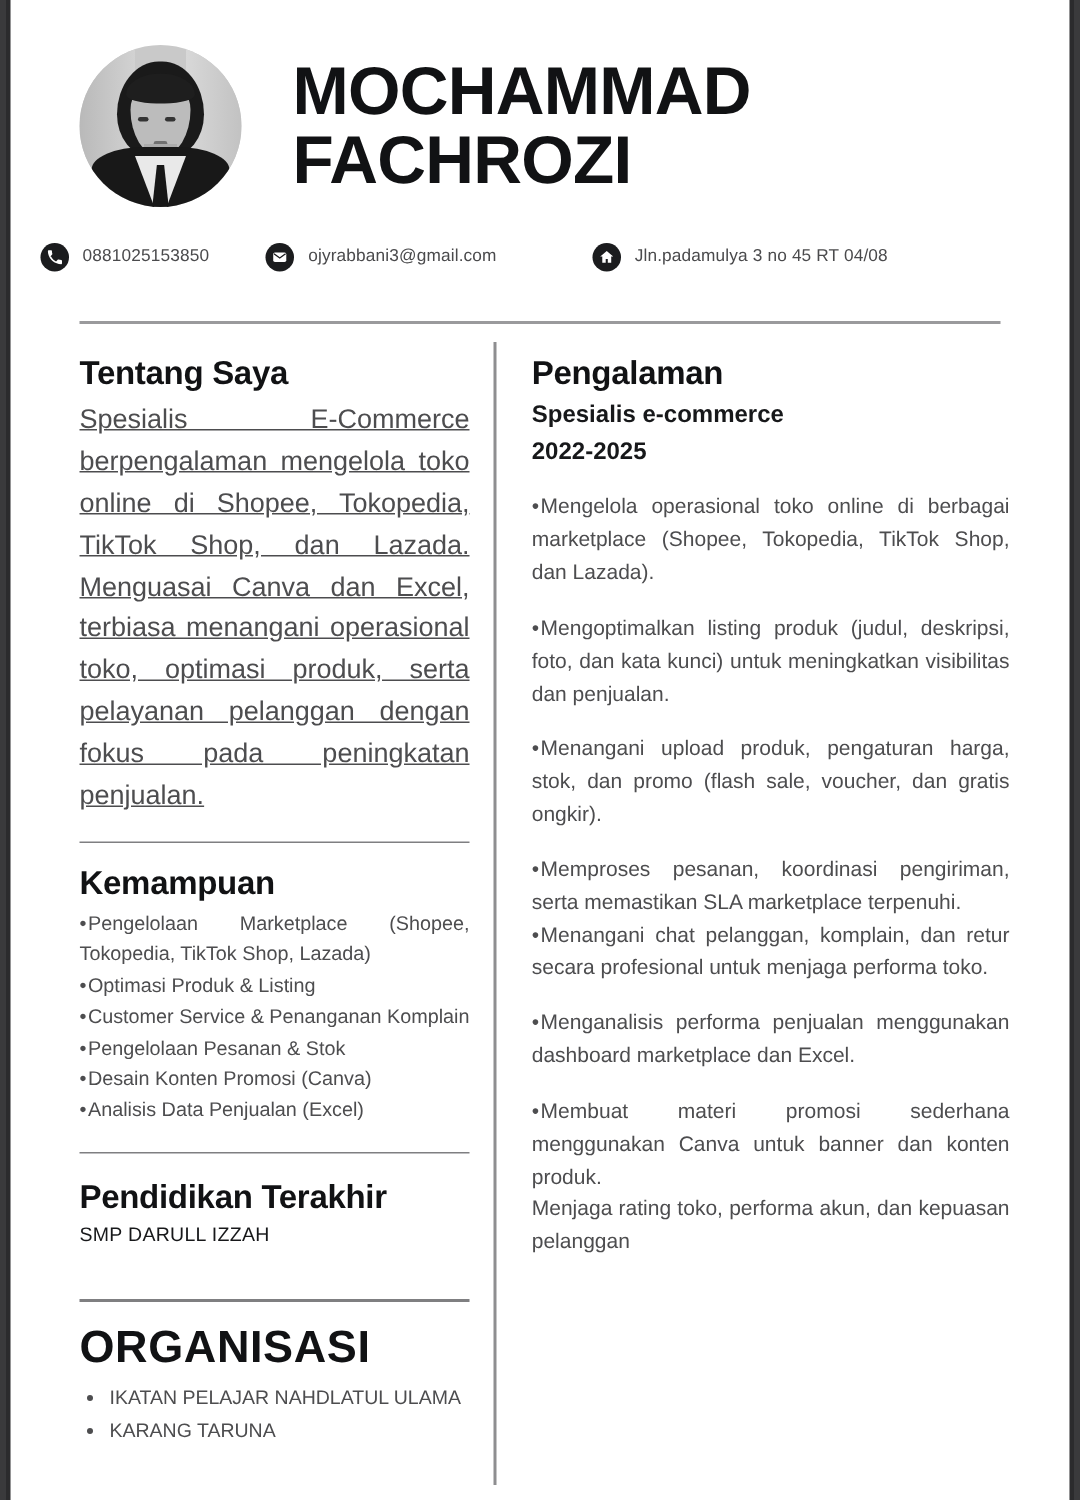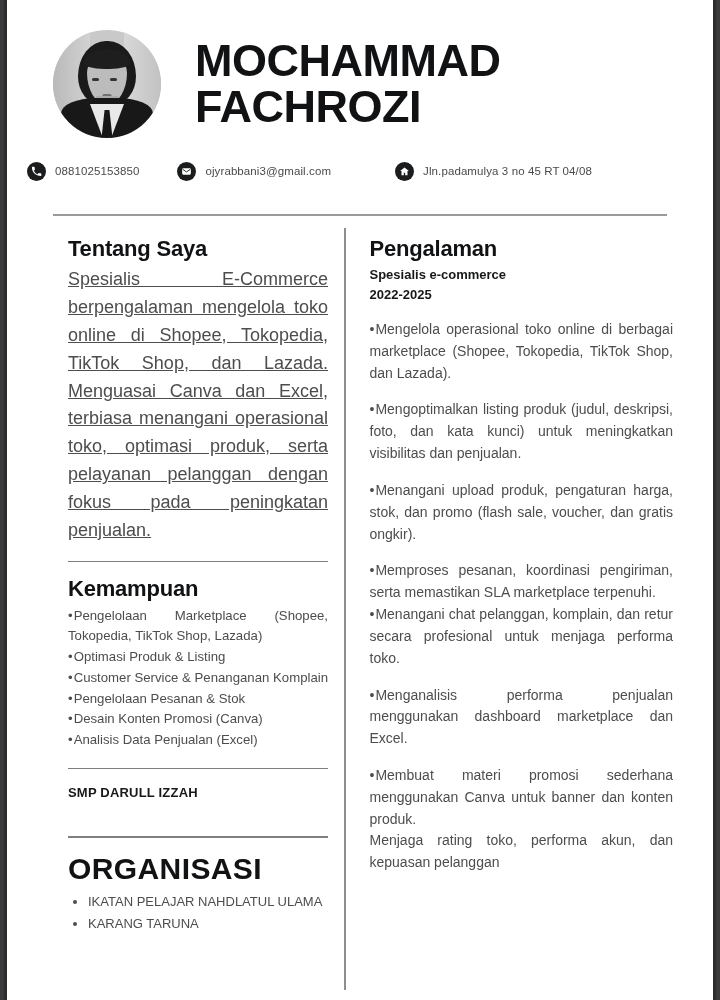--- a/index.html
+++ b/index.html
@@ -171,21 +171,20 @@
     background: #9a9a9c;
   }
 
   
   .columns {
     display: flex;
     position: absolute;
     top: 226px;
     left: 0; right: 0;
     bottom: 0;
-    margin-left: 15px;
   }
   .col-left {
     width: 322px;
     padding: 10px 16px 0 46px;
     box-sizing: border-box;
   }
   .vdivider {
     width: 1.5px;
     background: #8e8e90;
     margin-top: 2px;
@@ -247,29 +246,29 @@
     list-style: disc;
   }
   ul.dotlist li {
     font-size: 13px;
     line-height: 1.55;
     color: #4d4d4f;
     margin-bottom: 2px;
   }
 
   .subtitle {
-    font-size: 13px;
+    font-size: 16px;
     font-weight: bold;
     color: #17181a;
     line-height: 1.42;
     margin: 2px 0 0 0;
   }
   .edu-name {
     font-size: 13px;
-    font-weight: bold;
+    font-weight: normal;
     color: #17181a;
     letter-spacing: 0.2px;
     margin: 4px 0 0 0;
   }
 
   ul.exp {
     margin: 14px 0 0 0;
     padding: 0;
     list-style: none;
   }
@@ -367,20 +366,21 @@
           <li>Customer Service &amp; Penanganan Komplain</li>
           <li>Pengelolaan Pesanan &amp; Stok</li>
           <li>Desain Konten Promosi (Canva)</li>
           <li>Analisis Data Penjualan (Excel)</li>
         </ul>
       </section>
 
       <div class="sec-rule" style="margin-top:18px;margin-bottom:16px;"></div>
 
       <section>
+        <h2 class="sec-title">Pendidikan Terakhir</h2>
         <div class="edu-name">SMP DARULL IZZAH</div>
       </section>
 
       <div class="sec-rule" style="margin-top:36px;margin-bottom:14px;"></div>
 
       <section>
         <h2 class="sec-title caps">ORGANISASI</h2>
         <ul class="dotlist">
           <li>IKATAN PELAJAR NAHDLATUL ULAMA</li>
           <li>KARANG TARUNA</li>

